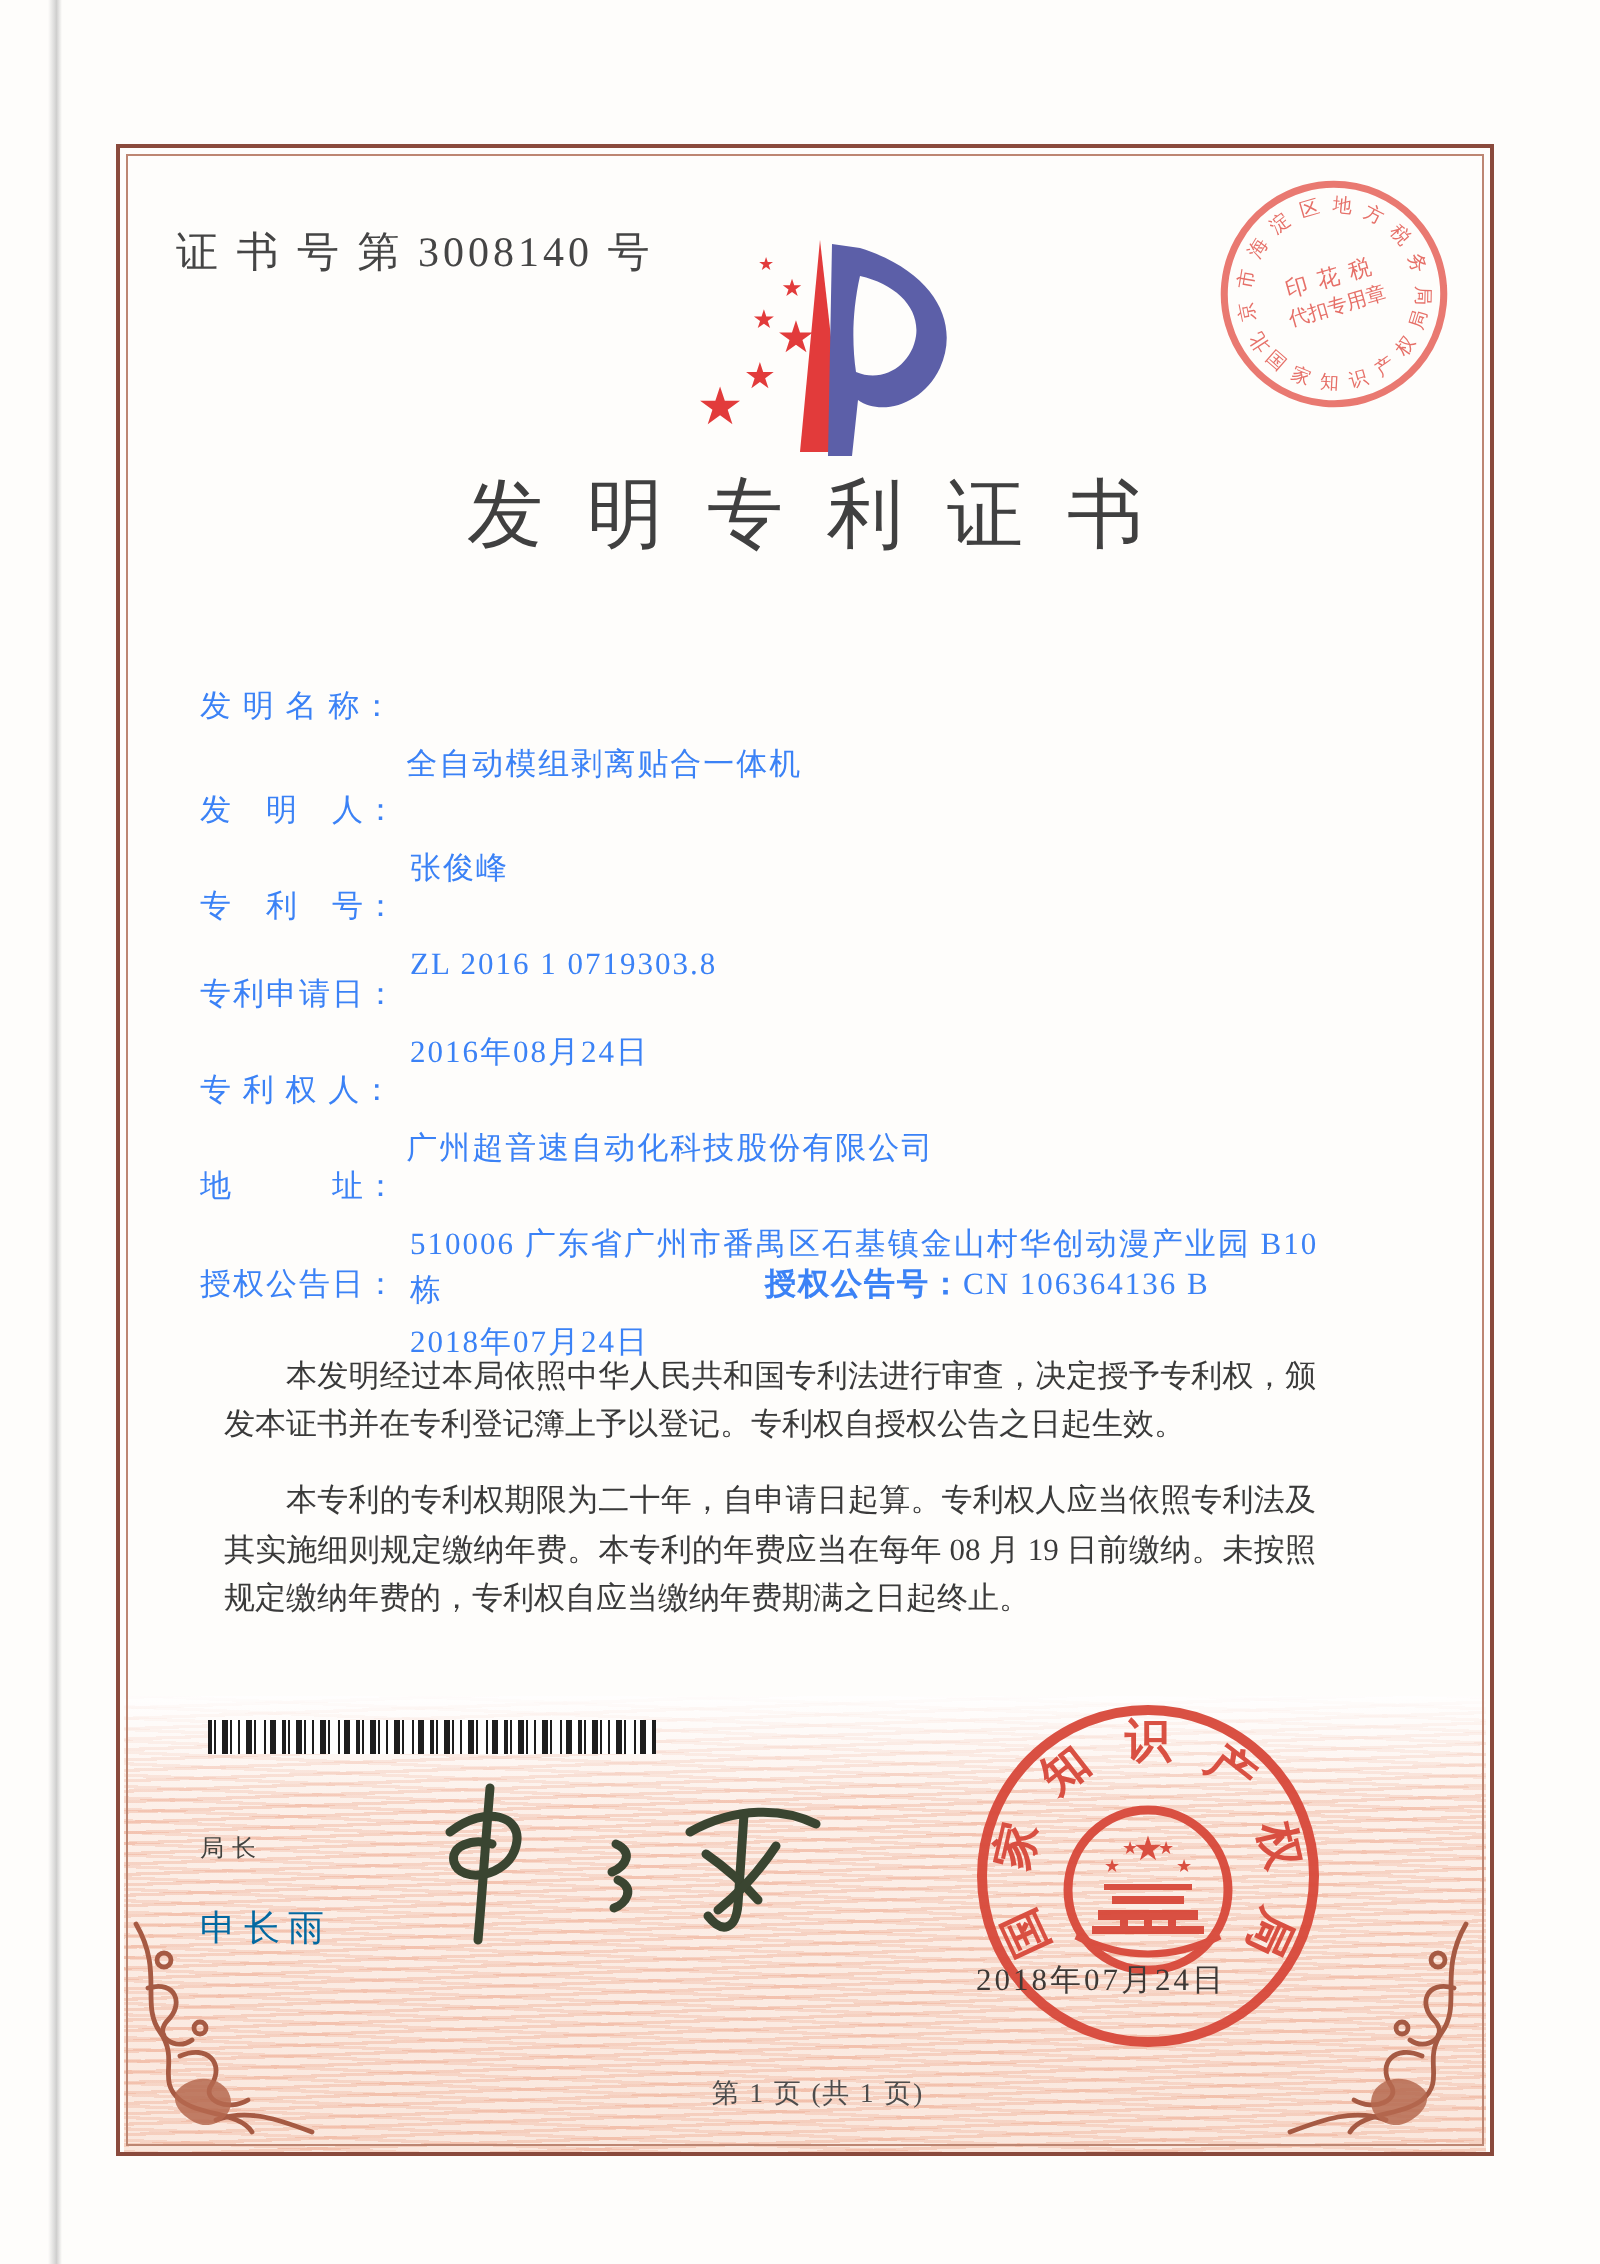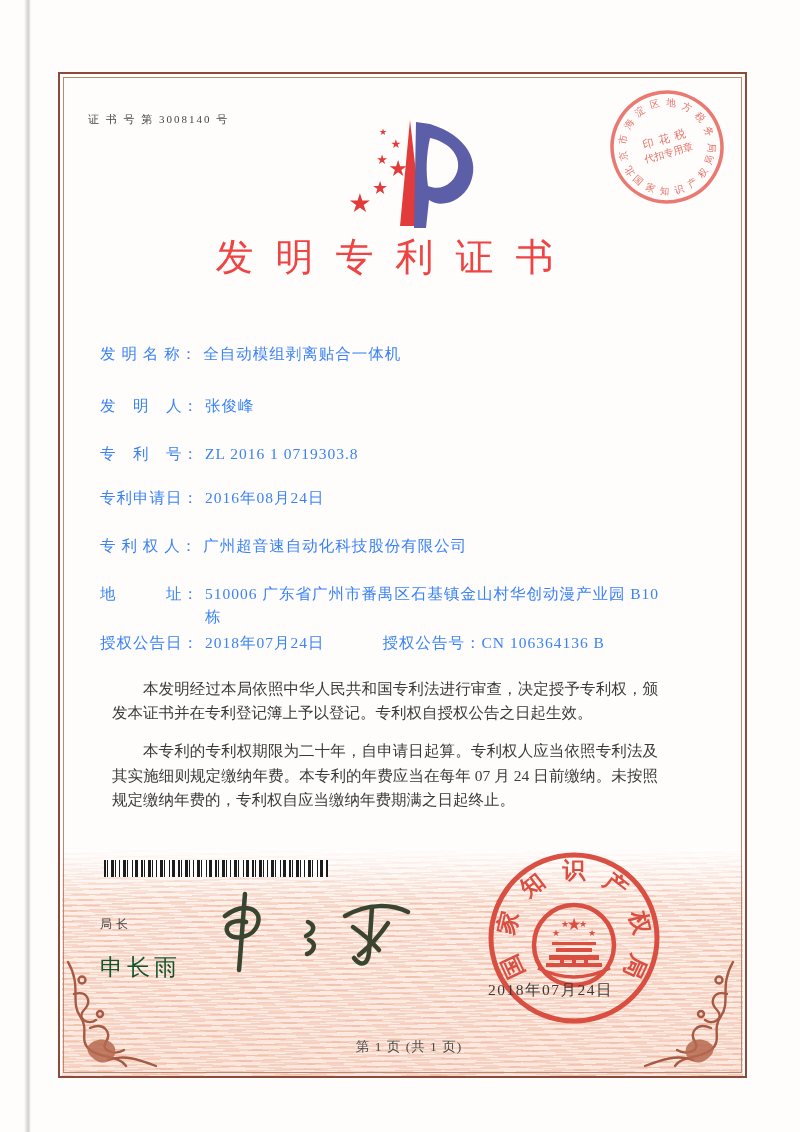--- a/index.html
+++ b/index.html
@@ -16,56 +16,56 @@
   .frame-inner { position:absolute; inset:3px; border:1px solid #bd8672; }
 
   
   .waves { position:absolute; left:62px; top:848px; width:681px; height:228px; z-index:1;
     background:
       linear-gradient(180deg, rgba(255,255,255,.95), rgba(255,255,255,0) 55px),
       repeating-linear-gradient(178deg, rgba(233,148,116,.30) 0 1.6px, rgba(255,255,255,0) 1.6px 5.2px),
       repeating-linear-gradient(182.5deg, rgba(233,148,116,.24) 0 1.6px, rgba(255,255,255,0) 1.6px 5.7px),
       linear-gradient(180deg,#fdf2ec,#fae7dd); }
 
-  .cert-no { position:absolute; left:88px; top:112px; font-size:11px; letter-spacing:2px;
+  .cert-no { position:absolute; left:88px; top:112px; font-size:21px; letter-spacing:2px;
     color:#454545; z-index:2; }
 
   .logo { position:absolute; left:330px; top:114px; z-index:2; }
 
   .tax-stamp { position:absolute; left:608px; top:88px; width:118px; height:118px;
     transform:rotate(-16deg); opacity:.92; z-index:5; }
   .tax-stamp text { fill:#e4645c; text-anchor:middle; font-family:"Liberation Serif",serif; }
 
-  .title { position:absolute; left:40px; top:232px; width:689px; text-align:center;
-    font-size:38px; color:#ef4444; letter-spacing:22px; text-indent:22px; font-weight:500; z-index:2; }
+  .title { position:absolute; left:58px; top:232px; width:689px; text-align:center;
+    font-size:38px; color:#404040; letter-spacing:22px; text-indent:22px; font-weight:500; z-index:2; }
 
   .field-row { position:absolute; left:100px; display:flex; font-size:15.5px; color:#3b82f6;
     letter-spacing:1px; line-height:1.5; z-index:2; }
   .field-label { white-space:pre; flex:none; }
-  .field-value { margin-left:6px; }
+  .field-value { margin-left:6px;margin-top:29px; }
   .r0{top:342px} .r1{top:394px} .r2{top:442px} .r3{top:486px} .r4{top:534px}
   .r5{top:582px; width:568px} .r6{top:631px}
-  .grant-label { margin-left:58px; white-space:pre; }
+  .grant-label { margin-left:58px; white-space:pre;font-weight:bold; }
 
   .body-text { position:absolute; left:98px; top:663px; width:574px; z-index:2;
     font-size:15.5px; line-height:1.56; color:#3a3a3a; text-align:justify; }
   .body-text p { text-indent:2em; margin:14px; }
 
   .barcode { position:absolute; left:104px; top:860px; width:224px; height:17px; z-index:2;
     background:repeating-linear-gradient(90deg,
       #1d1d1d 0 2px, #fff 2px 3px, #1d1d1d 3px 4px, #fff 4px 7px,
       #1d1d1d 7px 10px, #fff 10px 11px, #1d1d1d 11px 12px, #fff 12px 15px,
       #1d1d1d 15px 16px, #fff 16px 19px, #1d1d1d 19px 22px, #fff 22px 23px,
       #1d1d1d 23px 24px, #fff 24px 28px, #1d1d1d 28px 29px, #fff 29px 31px,
       #1d1d1d 31px 34px, #fff 34px 37px); }
 
   .official-title { position:absolute; left:100px; top:916px; font-size:12px; letter-spacing:4px;
     color:#42423e; z-index:2; }
-  .official-name { position:absolute; left:100px; top:952px; font-size:23px; letter-spacing:4px;
-    color:#14532d; z-index:2; }
+  .official-name { position:absolute; left:100px; top:952px; font-size:18px; letter-spacing:4px;
+    color:#0369a1; z-index:2; }
   .signature { position:absolute; left:212px; top:886px; z-index:2; }
 
   .seal { position:absolute; left:486px; top:850px; z-index:3; opacity:.95; }
   .seal text { fill:#d8483a; text-anchor:middle; font-family:"Liberation Serif",serif; }
   .seal-date { position:absolute; left:488px; top:980px; font-size:15.5px; letter-spacing:1.5px;
     color:#3e3936; z-index:4; }
 
   .ornament { position:absolute; z-index:5; }
   .orn-left { left:60px; top:958px; }
   .orn-right { left:633px; top:958px; transform:scaleX(-1); }
@@ -157,21 +157,21 @@
   </div>
   <div class="field-row r6">
     <span class="field-label">授权公告日：</span>
     <span class="field-value">2018年07月24日</span>
     <span class="grant-label">授权公告号：</span>
     <span>CN 106364136 B</span>
   </div>
 
   <div class="body-text">
     <p>本发明经过本局依照中华人民共和国专利法进行审查，决定授予专利权，颁发本证书并在专利登记簿上予以登记。专利权自授权公告之日起生效。</p>
-    <p>本专利的专利权期限为二十年，自申请日起算。专利权人应当依照专利法及其实施细则规定缴纳年费。本专利的年费应当在每年 07 月 24 日前缴纳。未按照规定缴纳年费的，专利权自应当缴纳年费期满之日起终止。</p>
+    <p>本专利的专利权期限为二十年，自申请日起算。专利权人应当依照专利法及其实施细则规定缴纳年费。本专利的年费应当在每年 08 月 19 日前缴纳。未按照规定缴纳年费的，专利权自应当缴纳年费期满之日起终止。</p>
   </div>
 
   <div class="barcode"></div>
 
   <div class="official-title">局长</div>
   <div class="official-name">申长雨</div>
 
   <svg class="signature" width="205" height="96" viewBox="0 0 205 96">
     <g fill="none" stroke="#3a4531" stroke-width="4.5" stroke-linecap="round">
       <path d="M33,8 C31,32 29,62 27,84"></path>

